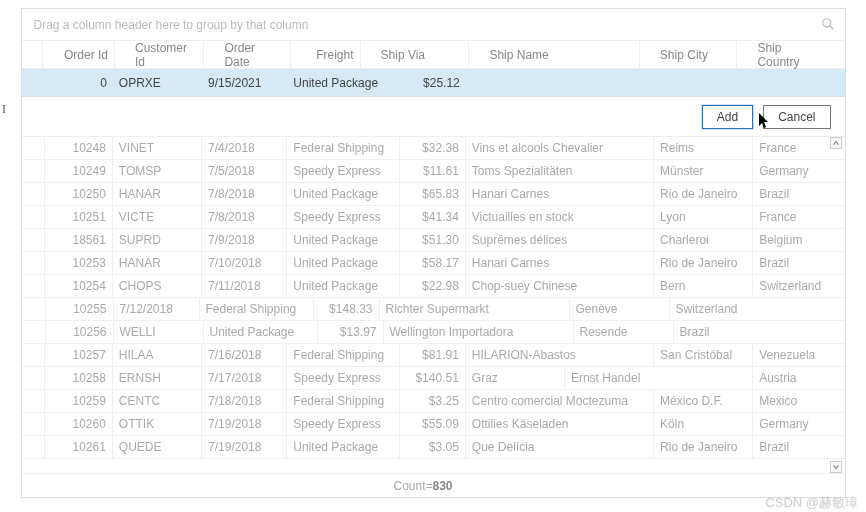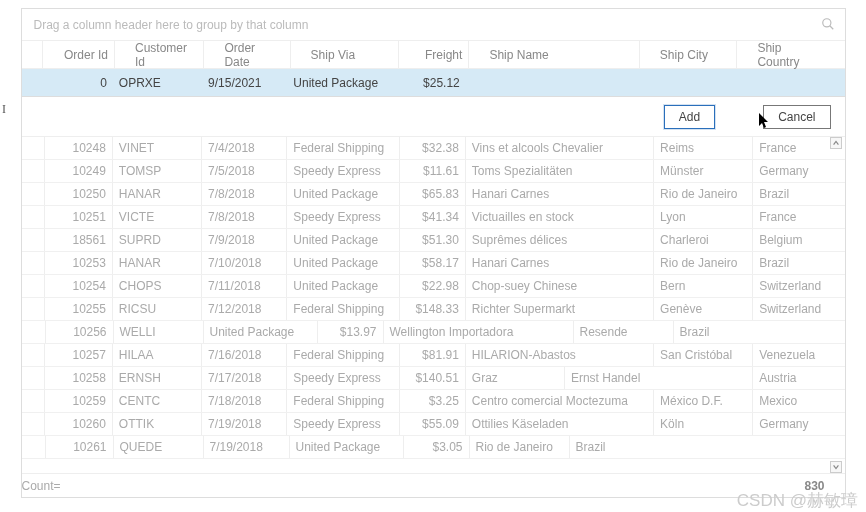--- a/index.html
+++ b/index.html
@@ -17,33 +17,33 @@
     .c-orderdate { width: 86px; }
     .c-shipvia { width: 114px; }
     .c-freight { width: 66px; justify-content: flex-end; }
     .c-shipname { width: 190px; }
     .c-shipcity { width: 100px; }
     .c-shipcountry { width: 76px; }
     .c-scroll { width: 16px; }
     .new-row { display: flex; height: 28px; background: #d6eaf6; color: #444; border-bottom: 1px solid #ddd; }
     .new-row .col { border-right: none; }
     .btn-row { height: 40px; display: flex; align-items: center; justify-content: flex-end; padding-right: 14px; gap: 10px; border-bottom: 1px solid #eee; position: relative; }
-    .btn { height: 24px; padding: 0 14px; border: 1px solid #777; background: #fff; color: #444; font-size: 12px; cursor: pointer; margin-left: 38px; }
+    .btn { height: 24px; padding: 0 14px; border: 1px solid #777; background: #fff; color: #444; font-size: 12px; cursor: pointer; }
     .btn.add { border: 1px solid #2a6fbb; box-shadow: 0 0 0 1px #2a6fbb33; }
     .cursor-arrow { position: absolute; right: 74px; top: 16px; }
     .text-cursor { position: absolute; left: 2px; top: 102px; font-family: serif; color:#555;}
     .data-wrap { flex: 1; overflow: hidden; position: relative; text-align: right; }
     .data-rows { }
     .data-row { display: flex; height: 23px; border-bottom: 1px solid #f0f0f0; color: #aaa; }
     .scrollbar { position: absolute; right: 2px; top: 0; bottom: 0; width: 14px; display: flex; flex-direction: column; align-items: center; justify-content: space-between; }
     .scroll-btn { width: 12px; height: 12px; border: 1px solid #ccc; background: #f7f7f7; display:flex; align-items:center; justify-content:center;}
     .scroll-btn svg{stroke:#888;}
-    .footer { height: 24px; border-top: 1px solid #eee; display: flex; align-items: center; justify-content: space-between; padding-right: 20px; color:#888; font-weight:600;}
+    .footer { height: 24px; border-top: 1px solid #eee; display: flex; align-items: center; justify-content: center; padding-right: 20px; color:#888; font-weight:600;}
     .footer .lbl{color:#aaa; font-weight:400;}
-    .watermark { position: absolute; right: 8px; bottom: 0px; color: #ccc; font-size: 17px; font-family: sans-serif;}
+    .watermark { position: absolute; right: 8px; bottom: 0px; color: #ccc; font-size: 13px; font-family: sans-serif;}
   </style>
 </head>
 <body>
 
 <div class="text-cursor">I</div>
 
 <div class="outer">
 
   <div class="group-panel">
     <span>Drag a column header here to group by that column</span>
@@ -53,22 +53,22 @@
           <line x1="21" y1="21" x2="15" y2="15"></line>
         </svg>
     </span>
   </div>
 
   <div class="header-row">
     <div class="col c-indicator br"></div>
     <div class="col c-orderid br">Order Id</div>
     <div class="col c-customer br">Customer Id</div>
     <div class="col c-orderdate br">Order Date</div>
+    <div class="col c-freight br">Freight</div>
     <div class="col c-shipvia br">Ship Via</div>
-    <div class="col c-freight br">Freight</div>
     <div class="col c-shipname br">Ship Name</div>
     <div class="col c-shipcity br">Ship City</div>
     <div class="col c-shipcountry">Ship Country</div>
     <div class="col c-scroll"></div>
   </div>
 
   <div class="new-row">
     <div class="col c-indicator"></div>
     <div class="col c-orderid">0</div>
     <div class="col c-customer">OPRXE</div>
@@ -173,21 +173,20 @@
           <div class="col c-shipvia br">United Package</div>
           <div class="col c-freight br">$22.98</div>
           <div class="col c-shipname br">Chop-suey Chinese</div>
           <div class="col c-shipcity br">Bern</div>
           <div class="col c-shipcountry">Switzerland</div>
           <div class="col c-scroll"></div>
         </div>
         <div class="data-row">
           <div class="col c-indicator br"></div>
           <div class="col c-orderid br">10255</div>
-          <div class="col c-customer br">RICSU</div>
           <div class="col c-orderdate br">7/12/2018</div>
           <div class="col c-shipvia br">Federal Shipping</div>
           <div class="col c-freight br">$148.33</div>
           <div class="col c-shipname br">Richter Supermarkt</div>
           <div class="col c-shipcity br">Genève</div>
           <div class="col c-shipcountry">Switzerland</div>
           <div class="col c-scroll"></div>
         </div>
         <div class="data-row">
           <div class="col c-indicator br"></div>
@@ -248,20 +247,21 @@
           <div class="col c-shipcountry">Germany</div>
           <div class="col c-scroll"></div>
         </div>
         <div class="data-row">
           <div class="col c-indicator br"></div>
           <div class="col c-orderid br">10261</div>
           <div class="col c-customer br">QUEDE</div>
           <div class="col c-orderdate br">7/19/2018</div>
           <div class="col c-shipvia br">United Package</div>
           <div class="col c-freight br">$3.05</div>
+          <div class="col c-shipname br">Que Delícia</div>
           <div class="col c-shipcity br">Rio de Janeiro</div>
           <div class="col c-shipcountry">Brazil</div>
           <div class="col c-scroll"></div>
         </div>
       </div>
     <div class="scrollbar">
       <div class="scroll-btn">
           <svg width="8" height="8" viewBox="0 0 10 10" fill="none" stroke-width="1.5">
             <path d="M2 7 L5 3 L8 7"></path>
           </svg>

